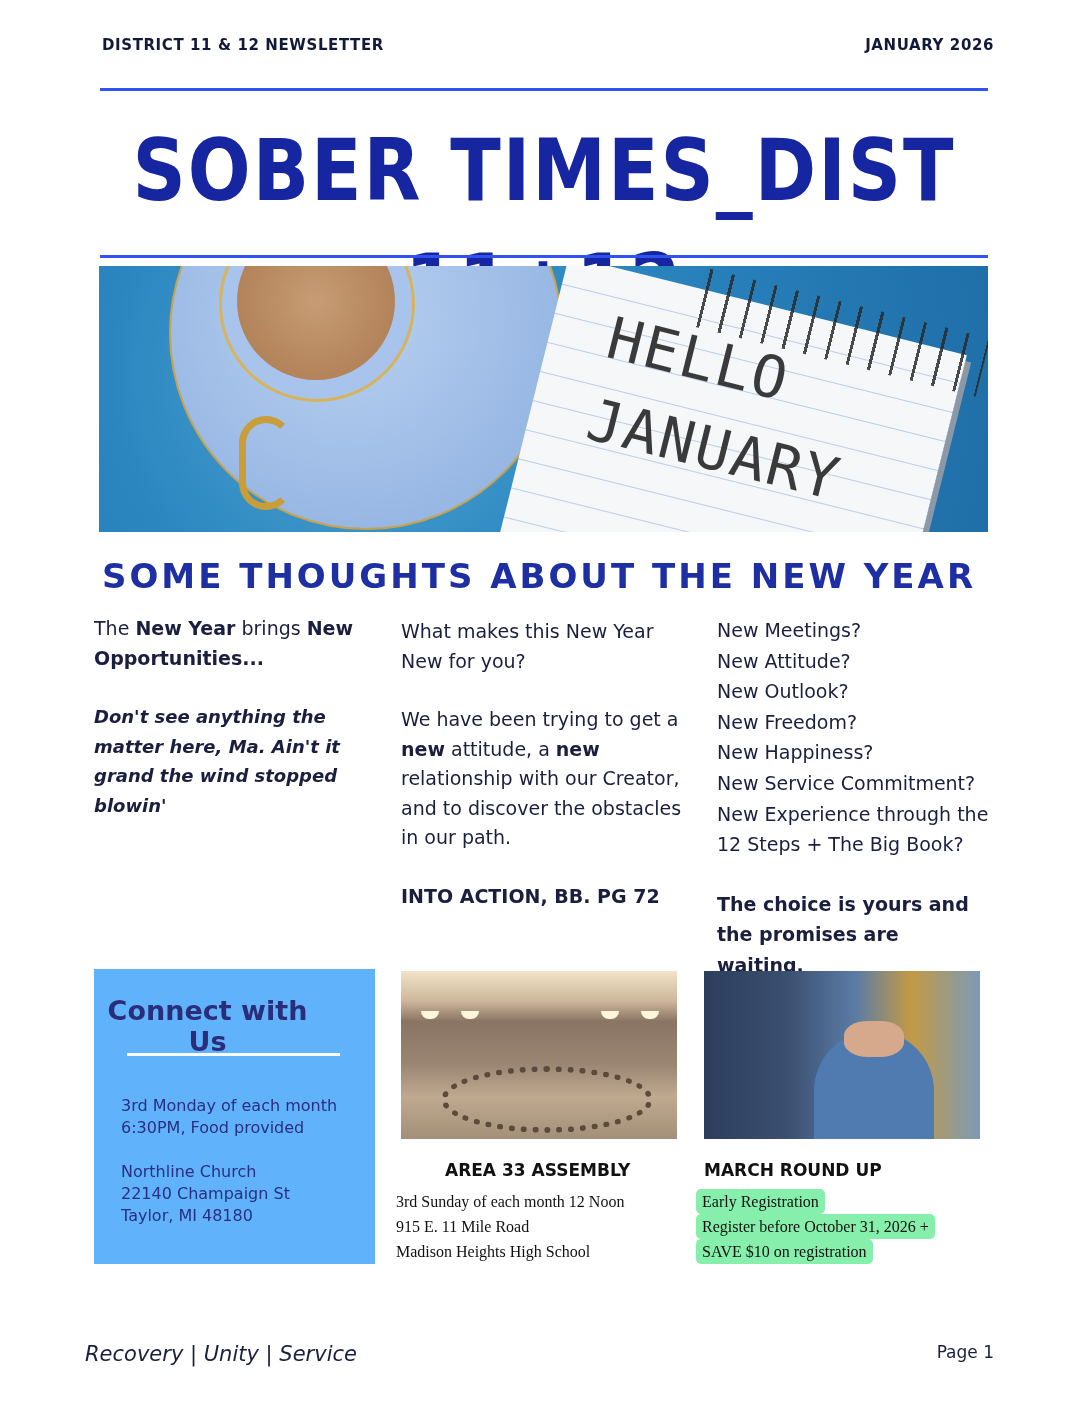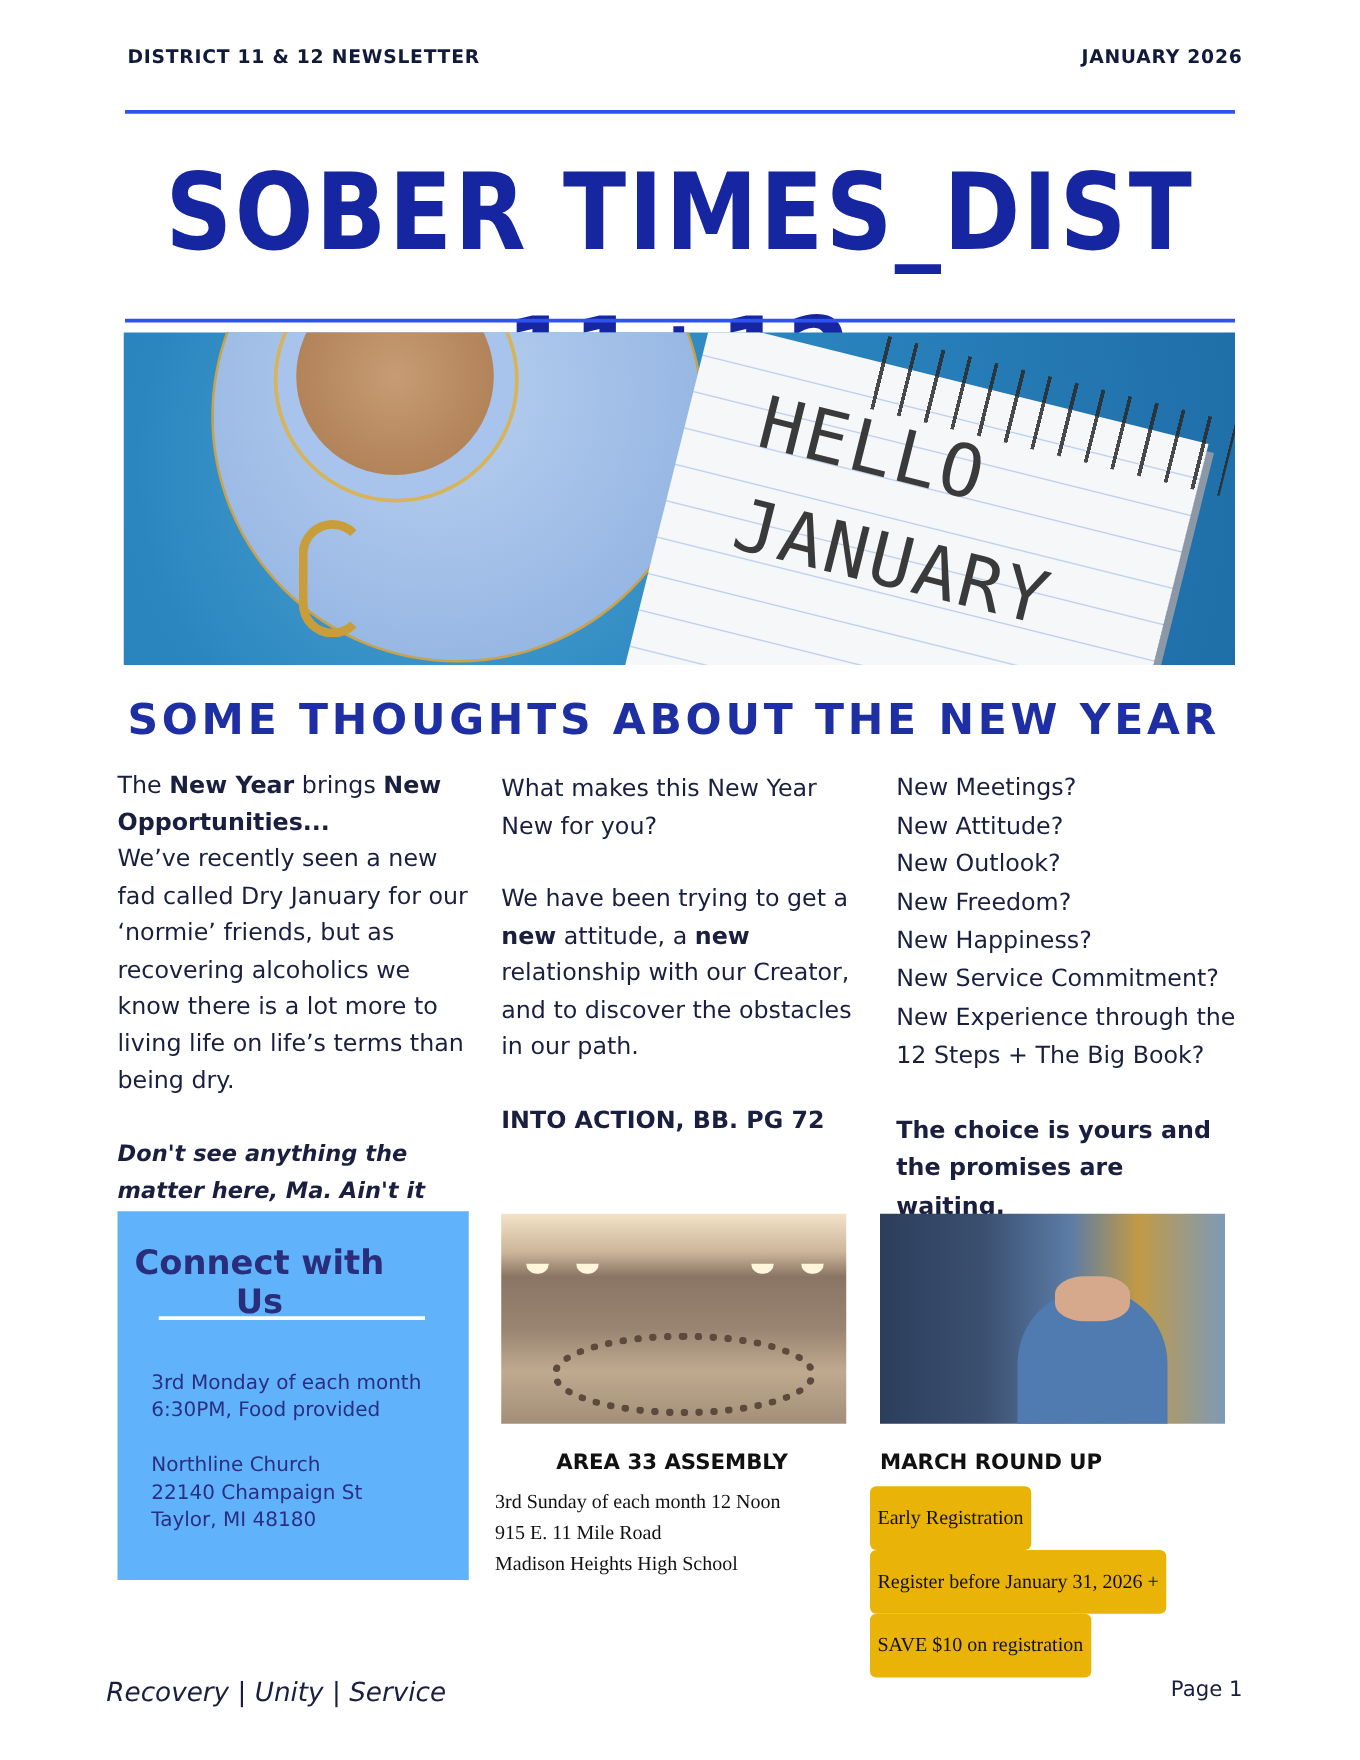--- a/index.html
+++ b/index.html
@@ -70,21 +70,21 @@
   .jeans { left: 110px; top: 60px; width: 120px; height: 120px; border-radius: 50% 50% 0 0;
            background: #4f7bb0; }
   .hand { left: 140px; top: 50px; width: 60px; height: 36px; border-radius: 40%; background: #d7a98c; }
 
   .ev-title { top: 1160px; font-family: "DejaVu Sans", sans-serif; font-weight: bold; font-size: 17px; color: #111; }
   .ev1-title { left: 401px; margin-left: 44px; }
   .ev2-title { left: 704px; }
   .ev-text { top: 1189px; font-family: Liberation Serif, serif; font-size: 16px; line-height: 25px; color: #111; }
   .ev1-text { left: 396px; }
   .ev2-text { left: 696px; }
-  .hl { background: #eab308; padding: 13px 6px; border-radius: 5px; display: inline-block; margin-bottom: 0px; }
+  .hl { background: #86efac; padding: 0 6px; border-radius: 5px; display: inline-block; margin-bottom: 0px; }
 
   .footer-left { left: 85px; top: 1342px; font-family: "DejaVu Sans", sans-serif; font-style: italic;
                  font-size: 21px; color: #1a1f3f; }
   .footer-right { right: 94px; top: 1342px; font-family: "DejaVu Sans", sans-serif; font-size: 17px; color: #1a1f3f; }
 </style>
 </head>
 <body>
 
 <div class="abs top-left">DISTRICT 11 &amp; 12 NEWSLETTER</div>
 <div class="abs top-right">JANUARY 2026</div>
@@ -105,21 +105,20 @@
     <div>JANUARY</div>
   </div>
 </div>
 
 <div class="abs section-title">SOME THOUGHTS ABOUT THE NEW YEAR</div>
 
 <div class="abs col col1">
   <div>
     <span>The </span><b>New Year</b><span> brings </span><b>New Opportunities...</b>
   </div>
-  <div>We’ve recently seen a new fad called Dry January for our ‘normie’ friends, but as recovering alcoholics we know there is a lot more to living life on life’s terms than being dry.</div>
   <div class="p-gap"></div>
   <div class="italic-bold">Don't see anything the matter here, Ma. Ain't it grand the wind stopped blowin'</div>
 </div>
 
 <div class="abs col col2">
   <div>What makes this New Year New for you?</div>
   <div class="p-gap"></div>
   <div>
     <span>We have been trying to get a </span><b>new</b><span> attitude, a </span><b>new</b><span> relationship with our Creator, and to discover the obstacles in our path.</span>
   </div>
@@ -168,18 +167,18 @@
 <div class="abs ev-title ev1-title">AREA 33 ASSEMBLY</div>
 <div class="abs ev-text ev1-text">
   <div>3rd Sunday of each month 12 Noon</div>
   <div>915 E. 11 Mile Road</div>
   <div>Madison Heights High School</div>
 </div>
 
 <div class="abs ev-title ev2-title">MARCH ROUND UP</div>
 <div class="abs ev-text ev2-text">
   <div><span class="hl">Early Registration</span></div>
-  <div><span class="hl">Register before January 31, 2026 +</span></div>
+  <div><span class="hl">Register before October 31, 2026 +</span></div>
   <div><span class="hl">SAVE $10 on registration</span></div>
 </div>
 
 <div class="abs footer-left">Recovery | Unity | Service</div>
 <div class="abs footer-right">Page 1</div>
 
 </body></html>

